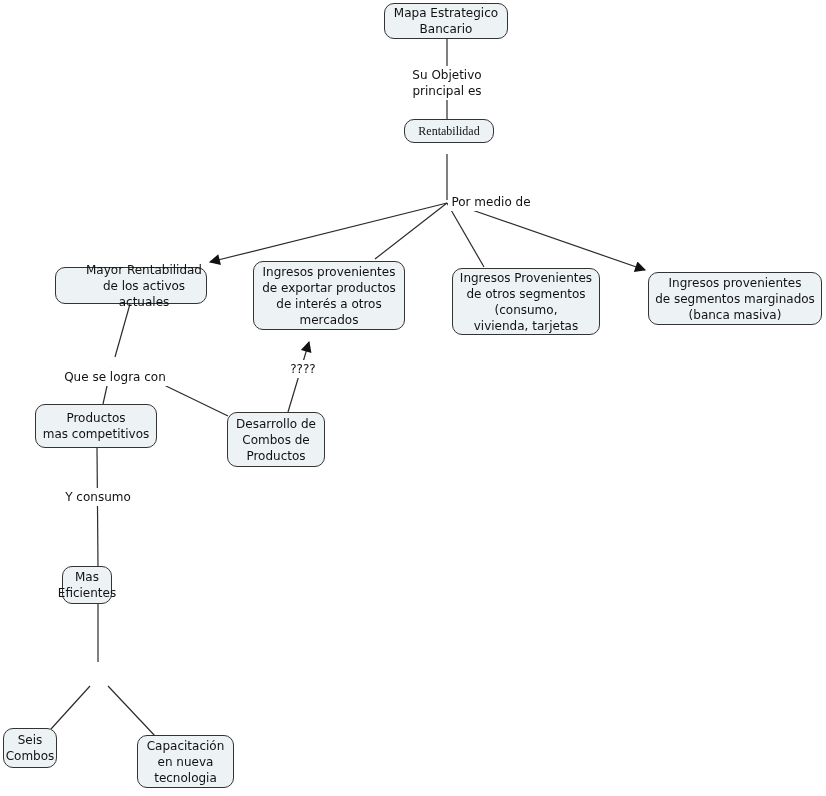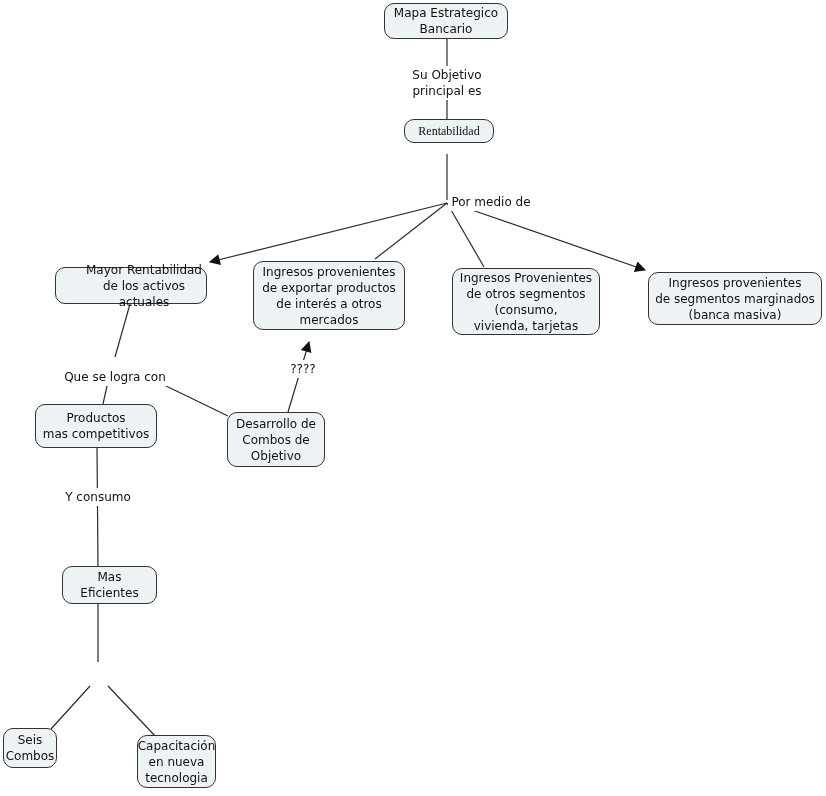--- a/index.html
+++ b/index.html
@@ -101,29 +101,29 @@
 
   <div class="node" style="left:648px; top:272px; width:174px; height:53px;">Ingresos provenientes
 de segmentos marginados
 (banca masiva)</div>
 
   <div class="node" style="left:35px; top:404px; width:122px; height:44px;">Productos
 mas competitivos</div>
 
   <div class="node" style="left:227px; top:412px; width:98px; height:55px;">Desarrollo de
 Combos de
-Objetivo</div>
+Productos</div>
 
-  <div class="node" style="left:62px; top:566px; width:95px; height:38px;">Mas
+  <div class="node" style="left:62px; top:566px; width:50px; height:38px;">Mas
 Eficientes</div>
 
   <div class="node" style="left:3px; top:728px; width:54px; height:40px;">Seis
 Combos</div>
 
-  <div class="node" style="left:137px; top:735px; width:79px; height:53px;">Capacitación
+  <div class="node" style="left:137px; top:735px; width:97px; height:53px;">Capacitación
 en nueva
 tecnologia</div>
 
   <div class="phrase" style="left:397px; top:66px; width:100px; height:34px;">Su Objetivo
 principal es</div>
 
   <div class="phrase" style="left:404px; top:193px; width:86px; height:18px;margin-left:44px;">Por medio de</div>
 
   <div class="phrase" style="left:63px; top:339px; width:104px; height:18px;margin-top:29px;">Que se logra con</div>
 

